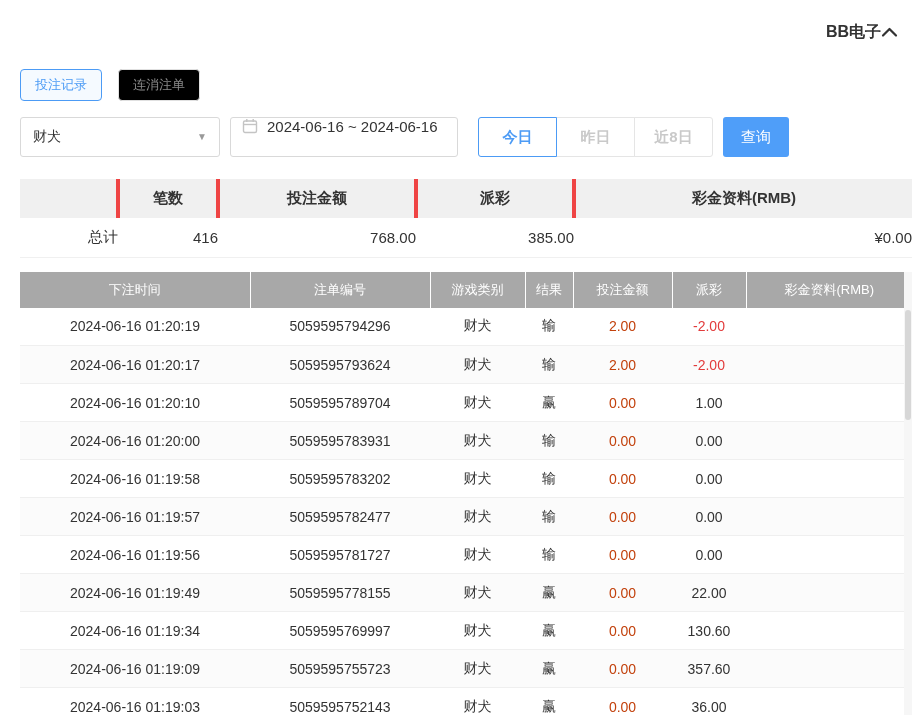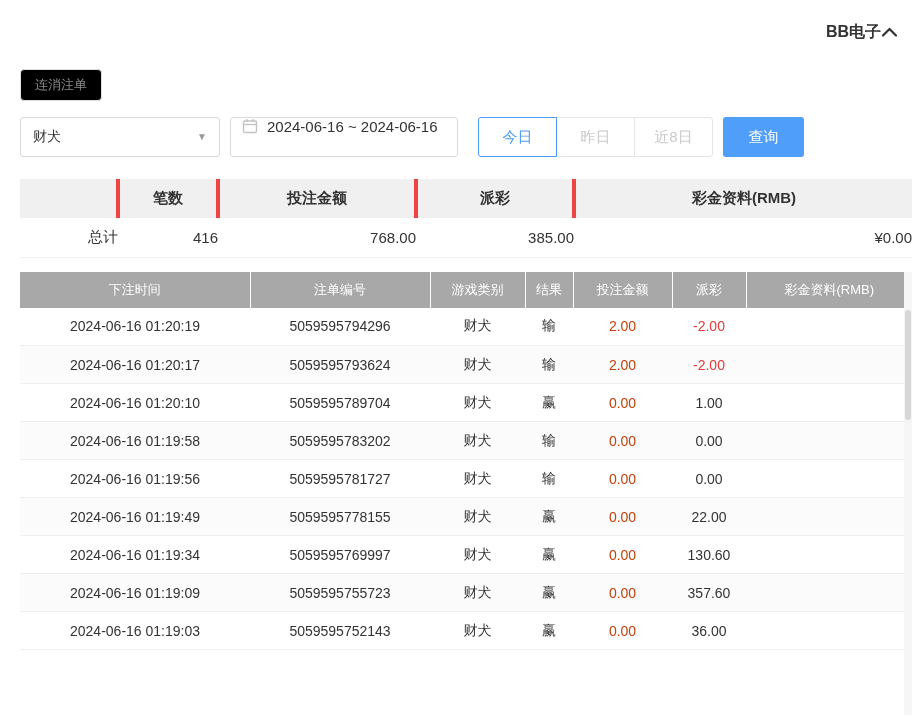--- a/index.html
+++ b/index.html
@@ -34,27 +34,27 @@
   }
   .select .arrow { color: #999; font-size: 10px; line-height: 1; }
   .date-range {
     margin-left: 10px; width: 228px; height: 40px; border: 1px solid #d9d9d9;
     border-radius: 3px; display: flex; align-items: flex-start; gap: 9px;
     padding: 0 11px; font-size: 15px; cursor: pointer; background: #fff; color: #333;
   }
   .btn-group { margin-left: 20px; display: flex; }
   .btn-group button {
     width: 79px; height: 40px; background: #fff; border: 1px solid #e5e5e5;
-    font-size: 15px; color: #c9c9c9; margin-left: -1px; cursor: pointer; font-family: inherit;
+    font-size: 15px; color: #c9c9c9; margin-left: -1px; cursor: pointer; font-family: inherit; font-weight: bold;
   }
   .btn-group button:first-child { margin-left: 0; border-radius: 3px 0 0 3px; }
   .btn-group button:last-child { border-radius: 0 3px 3px 0; }
   .btn-group button.active { border-color: #4c9bf5; color: #4c9bf5; position: relative; z-index: 1; }
   .query-btn {
-    margin-left: 10px; width: 81px; height: 40px; background: #4f9ef9; color: #fff;
+    margin-left: 10px; width: 66px; height: 40px; background: #4f9ef9; color: #fff;
     border: none; border-radius: 3px; font-size: 15px; cursor: pointer; font-family: inherit;
   }
 
   
   .summary-table { margin-top: 22px; width: 892px; border-collapse: collapse; font-size: 15px; table-layout: fixed; }
   .summary-table th {
     background: #f0f0f0; height: 39px; font-weight: bold; font-size: 15px;
     text-align: center; border-right: 4px solid #ef4444;
   }
   .summary-table th:last-child { border-right: none; }
@@ -93,20 +93,21 @@
     <span class="chevron-btn">
       <span>
         <svg width="17" height="12" viewBox="0 0 17 12">
             <polyline points="2,9.5 8.5,3 15,9.5" fill="none" stroke="#333" stroke-width="2.2" stroke-linecap="round" stroke-linejoin="round"></polyline>
           </svg>
       </span>
     </span>
   </div>
 
   <div class="tabs">
+    <button class="tab active">投注记录</button>
     <button class="tab">连消注单</button>
   </div>
 
   <div class="filters">
     <div class="select">
       <span>财犬</span>
       <span class="arrow">▼</span>
     </div>
     <div class="date-range">
       <span>
@@ -199,22 +200,40 @@
           <tr>
             <td>2024-06-16 01:20:10</td>
             <td>5059595789704</td>
             <td>财犬</td>
             <td>赢</td>
             <td><a>0.00</a></td>
             <td>1.00</td>
             <td></td>
           </tr>
           <tr>
+            <td>2024-06-16 01:20:00</td>
+            <td>5059595783931</td>
+            <td>财犬</td>
+            <td>输</td>
+            <td><a>0.00</a></td>
+            <td>0.00</td>
+            <td></td>
+          </tr>
+          <tr>
             <td>2024-06-16 01:19:58</td>
             <td>5059595783202</td>
+            <td>财犬</td>
+            <td>输</td>
+            <td><a>0.00</a></td>
+            <td>0.00</td>
+            <td></td>
+          </tr>
+          <tr>
+            <td>2024-06-16 01:19:57</td>
+            <td>5059595782477</td>
             <td>财犬</td>
             <td>输</td>
             <td><a>0.00</a></td>
             <td>0.00</td>
             <td></td>
           </tr>
           <tr>
             <td>2024-06-16 01:19:56</td>
             <td>5059595781727</td>
             <td>财犬</td>

